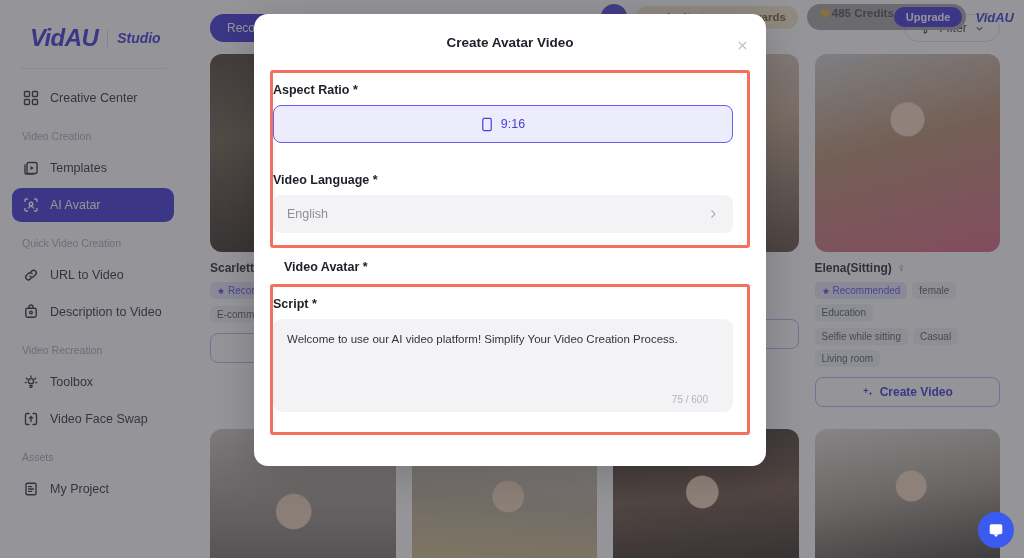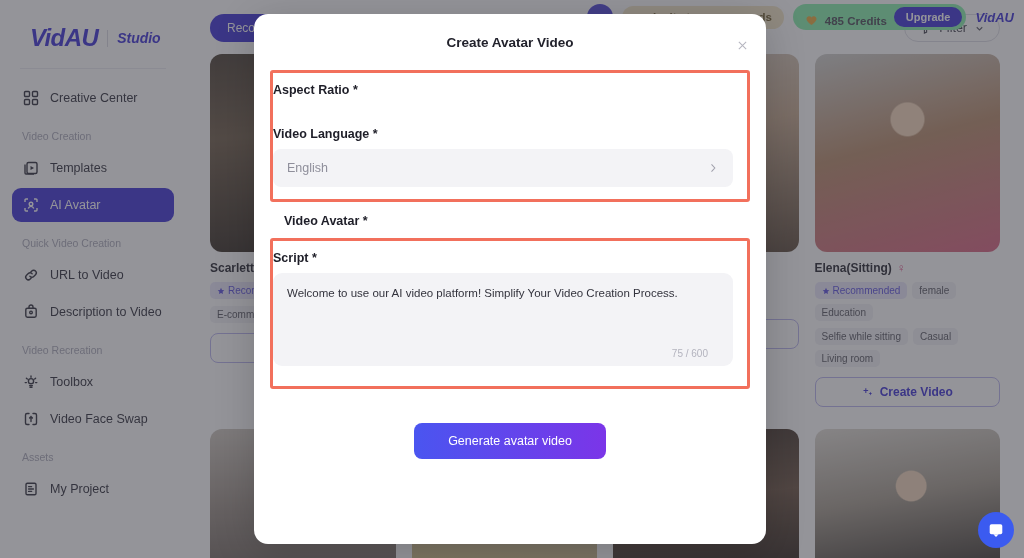--- a/index.html
+++ b/index.html
@@ -89,39 +89,39 @@
   .avatar-circle {
     width: 26px; height: 26px; border-radius: 50%;
     background: #4a40d8; display: flex; align-items: center; justify-content: center;
   }
   .chip-invite {
     display: flex; align-items: center; gap: 6px;
     background: #f3e7c6; color: #6d5a2a; border-radius: 14px;
     padding: 5px 12px; font-size: 11.5px; font-weight: 600;
   }
   .chip-credits {
-    display: flex; align-items: flex-end; gap: 7px;
-    background: #86efac; border-radius: 15px; padding: 3px 4px 3px 12px;
+    display: flex; align-items: flex-start; 
+    background: #a3a3a3; border-radius: 15px; padding: 3px 4px 3px 12px;
     font-size: 11.5px; font-weight: 700; color: #4a4a56;
   }
   .btn-upgrade {
     background: #3a2fd6; color: #fff; border-radius: 12px;
     padding: 4px 12px; font-size: 11px; font-weight: 700; border: none; cursor: pointer;
   }
   .logo-mini { font-size: 13px; font-weight: 800; font-style: italic; color: #3a2fd6; }
 
   
   .overlay {
     position: absolute; inset: 0; background: rgba(60,60,70,0.55); z-index: 10;
   }
 
   
   .modal {
     position: absolute; left: 254px; top: 14px;
-    width: 512px; height: 530px;
+    width: 512px; height: 452px;
     background: #ffffff; border-radius: 14px;
     z-index: 20; overflow: hidden;
     box-shadow: 0 8px 40px rgba(0,0,0,0.18);
   }
   .modal-title {
     text-align: center; font-size: 13.5px; font-weight: 700; color: #22222c;
     padding-top: 21px;
   }
   .modal-close {
     position: absolute; top: 25px; right: 16px;
@@ -480,20 +480,26 @@
       <svg width="13" height="13" viewBox="0 0 16 16" stroke="#b6b6c0" stroke-width="1.3" fill="none">
         <path d="M3.5 3.5l9 9M12.5 3.5l-9 9"></path>
       </svg>
     </div>
 
     <div class="modal-body">
 
       <div class="hl-box" style="margin-top:20px">
         <div class="sect">
           <div class="field-label">Aspect Ratio *</div>
+          <div class="ratio-box">
+            <svg width="12" height="15" viewBox="0 0 12 16" fill="none" stroke="#4a40d8" stroke-width="1.3">
+              <rect x="1.5" y="1.5" width="9" height="13" rx="1.5"></rect>
+            </svg>
+            <span>9:16</span>
+          </div>
 
           <div class="field-label" style="margin-top:30px">Video Language *</div>
           <div class="lang-box">
             <span>English</span>
             <svg width="12" height="12" viewBox="0 0 16 16" fill="none" stroke="#a0a0ac" stroke-width="1.4">
               <path d="M6 3.2 10.4 8 6 12.8"></path>
             </svg>
           </div>
         </div>
       </div>

